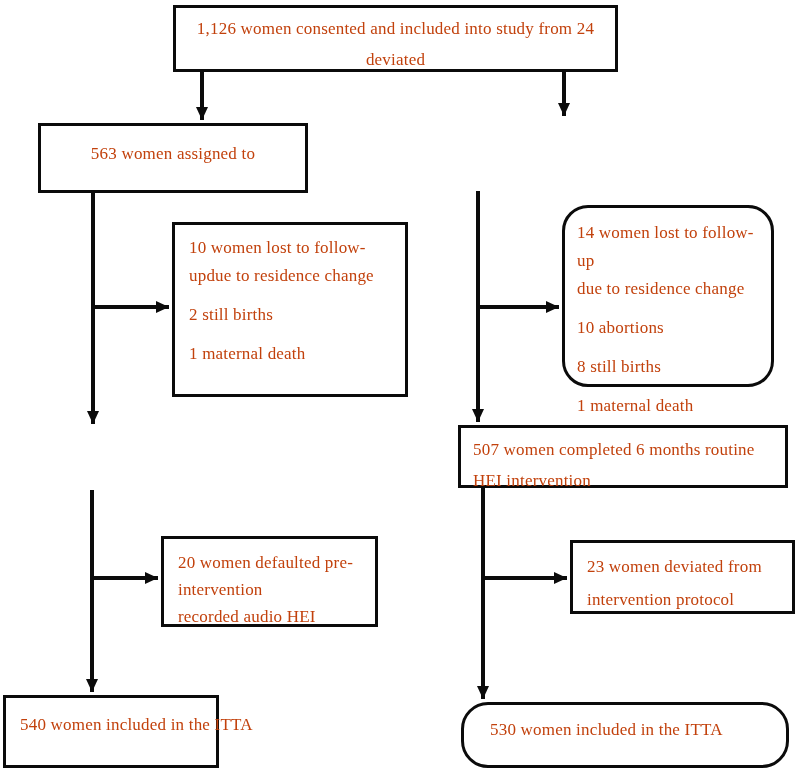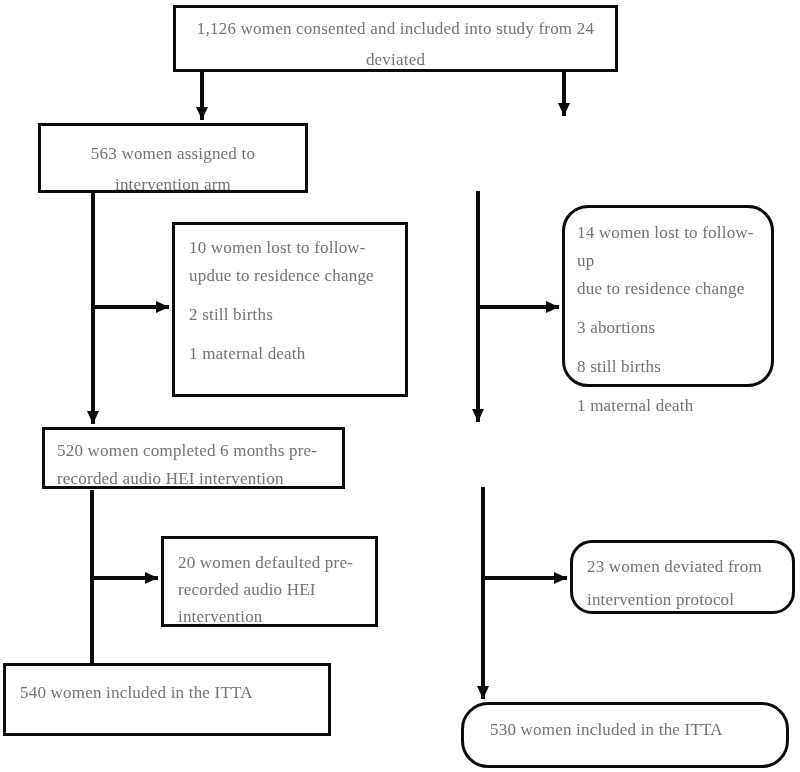--- a/index.html
+++ b/index.html
@@ -1,21 +1,21 @@
 <!DOCTYPE html>
 <html><head>
 <meta charset="utf-8">
 <style>
   html,body{margin:0;padding:0;background:#ffffff;}
   .figure{
     position:relative;
     width:800px;height:772px;
     background:#ffffff;
     font-family:"Liberation Serif","DejaVu Serif",serif;
-    color:#737373;
+    color:#c2410c;
     overflow:hidden;
   }
   .connectors{
     position:absolute;left:0;top:0;width:800px;height:772px;
     pointer-events:none;
   }
   .box{
     position:absolute;
     box-sizing:border-box;
     background:#ffffff;
@@ -58,57 +58,56 @@
     </g>
   </svg>
 
   <div class="box center lh31" style="left:173px;top:5px;width:445px;height:67px;padding-top:5px;">
     <div class="ln">1,126 women consented and included into study from 24</div>
     <div class="ln">deviated</div>
   </div>
 
   <div class="box center lh31" style="left:38px;top:123px;width:270px;height:70px;padding-top:12px;">
     <div class="ln">563 women assigned to</div>
-    <div class="ln">intervention arm</div>
   </div>
 
 
   <div class="box losses" style="left:172px;top:222px;width:236px;height:175px;padding:9px 4px 0 14px;">
     <div class="item">10 women lost to follow-
 updue to residence change</div>
     <div class="item">2 still births</div>
     <div class="item">1 maternal death</div>
   </div>
 
   <div class="box losses" style="left:562px;top:205px;width:212px;height:182px;padding:11px 4px 5px 12px;border-radius:26px;">
     <div class="item">14 women lost to follow-up
 due to residence change</div>
-    <div class="item">3 abortions</div>
+    <div class="item">10 abortions</div>
     <div class="item">8 still births</div>
     <div class="item">1 maternal death</div>
   </div>
 
-  <div class="box lh28" style="left:42px;top:427px;width:303px;height:62px;padding:7px 4px 0 12px;">
-    <div class="ln">520 women completed 6 months pre-</div>
-    <div class="ln">recorded audio HEI intervention</div>
+
+  <div class="box lh31" style="left:458px;top:425px;width:330px;height:63px;padding:6px 4px 0 12px;">
+    <div class="ln">507 women completed 6 months routine</div>
+    <div class="ln">HEI intervention</div>
   </div>
-
 
   <div class="box lh27" style="left:161px;top:536px;width:217px;height:91px;padding:10px 4px 0 14px;">
     <div class="ln">20 women defaulted pre-</div>
+    <div class="ln">intervention</div>
     <div class="ln">recorded audio HEI</div>
-    <div class="ln">intervention</div>
   </div>
 
-  <div class="box lh33" style="left:570px;top:540px;width:225px;height:74px;padding:7px 4px 0 14px;border-radius:22px;">
+  <div class="box lh33" style="left:570px;top:540px;width:225px;height:74px;padding:7px 4px 0 14px;">
     <div class="ln">23 women deviated from</div>
     <div class="ln">intervention protocol</div>
   </div>
 
-  <div class="box lh28" style="left:3px;top:663px;width:328px;height:73px;padding:13px 12px 0 14px;">
+  <div class="box lh28" style="left:3px;top:695px;width:216px;height:73px;padding:13px 12px 0 14px;">
     <div class="ln">540 women included in the ITTA</div>
   </div>
 
   <div class="box lh28" style="left:461px;top:702px;width:328px;height:66px;padding:11px 12px 0 26px;border-radius:27px;">
     <div class="ln">530 women included in the ITTA</div>
   </div>
 
 </div>
 
 </body></html>

